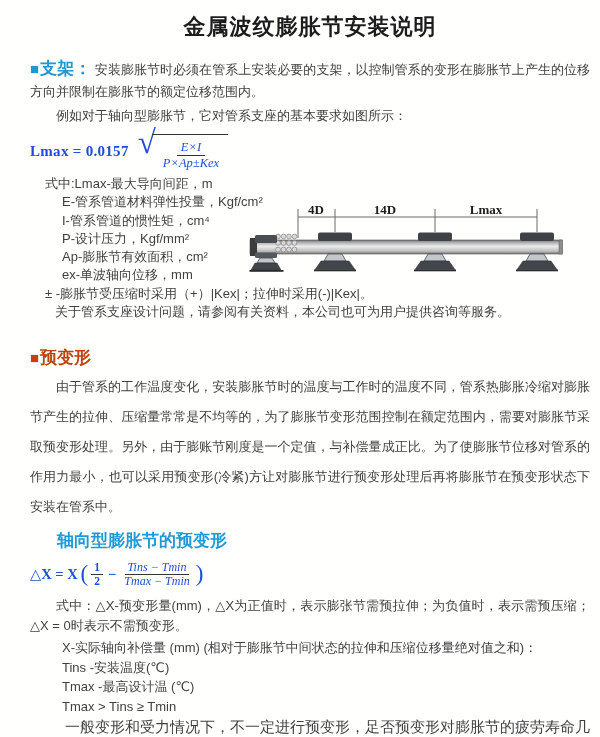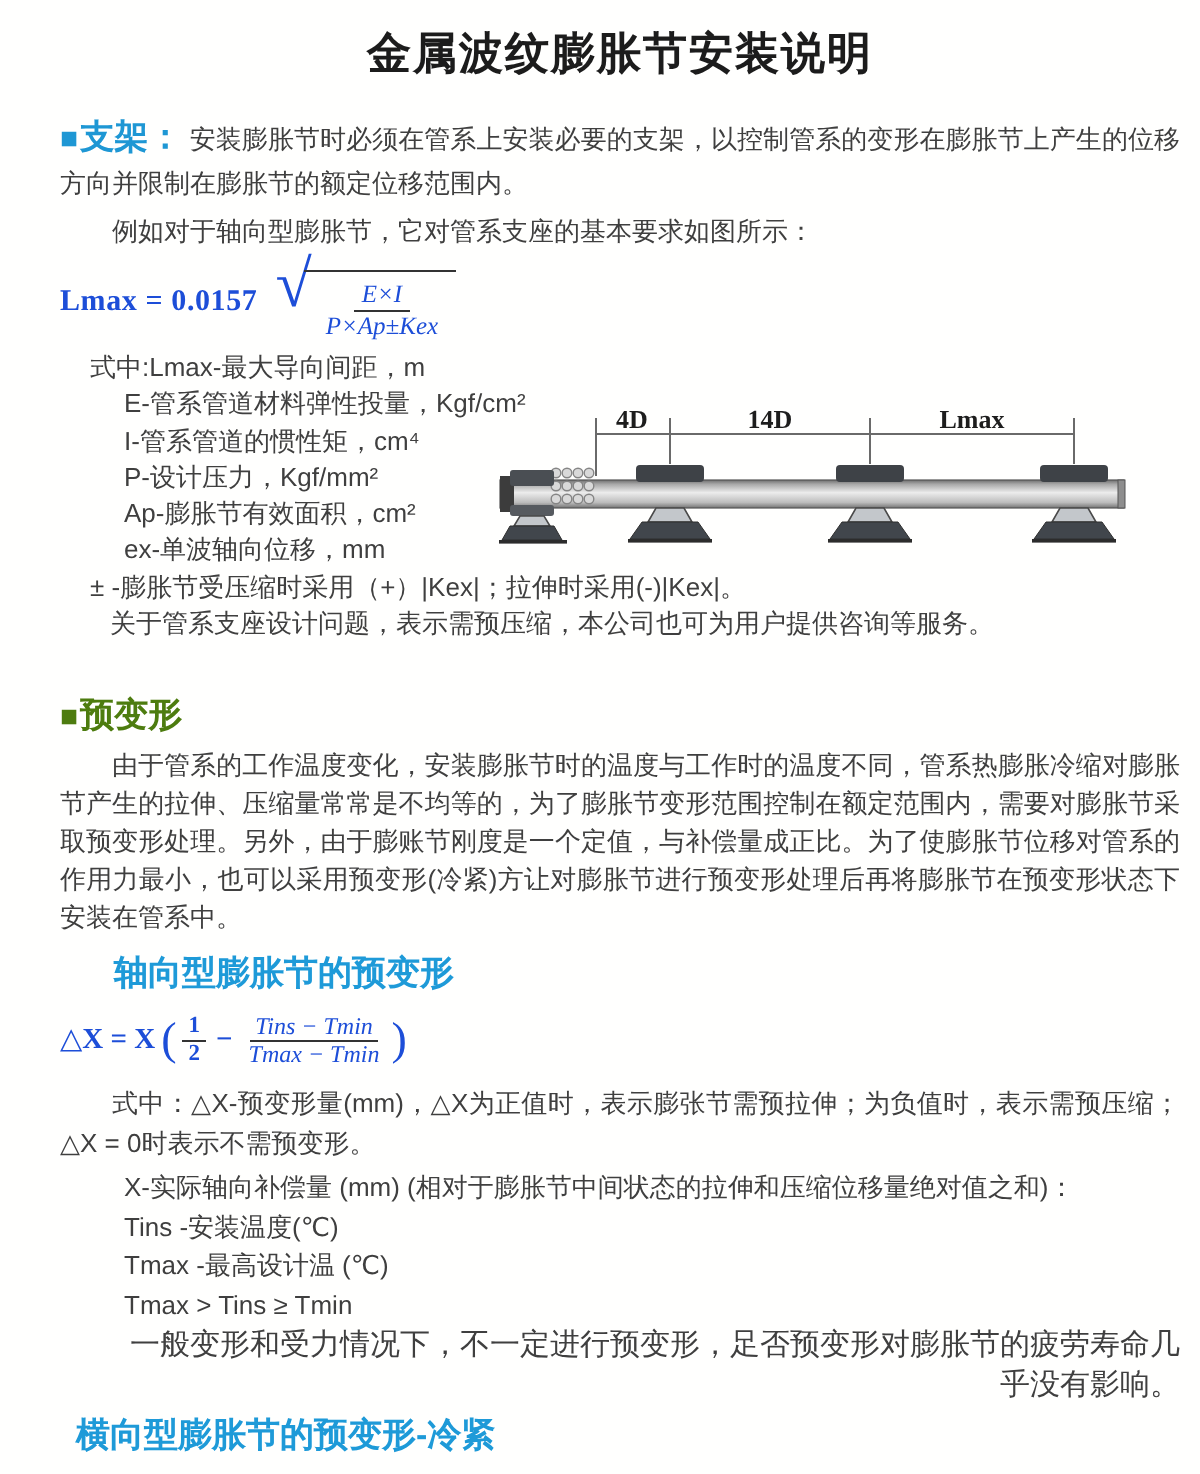--- a/index.html
+++ b/index.html
@@ -25,23 +25,23 @@
   .frac{display:inline-flex;flex-direction:column;align-items:center;
     font-style:italic;font-size:12.5px;line-height:15px;}
   .frac .num{padding:0 4px;border-bottom:1.1px solid #333;}
   .frac .den{padding:0 4px;}
   
   .defs-wrap{position:relative;margin-top:4px;height:168px;}
   .def-line{font-size:13px;line-height:18.3px;white-space:nowrap;}
   .ml15{margin-left:15px}.ml25{margin-left:25px}.ml32{margin-left:32px}
   .diagram{position:absolute;left:218px;top:27px;}
   
-  .h2{font-size:17px;font-weight:bold;color:#4d7c0f;margin:4px 0 3px 0;line-height:22px;}
+  .h2{font-size:17px;font-weight:bold;color:#c2410c;margin:4px 0 3px 0;line-height:22px;}
   .h2 .sq{font-size:15px;margin-right:1px;}
-  .pre-para{font-size:13px;line-height:19px;text-align:justify;text-indent:2em;margin:0;}
+  .pre-para{font-size:13px;line-height:30px;text-align:justify;text-indent:2em;margin:0;}
   .h3{font-size:17px;font-weight:bold;color:#1e9ad8;line-height:21px;margin:8px 0 0 0;}
   .h3.axial{margin-left:27px;}
   .h3.lateral{margin-left:8px;margin-top:4px;}
   .formula2{margin:7px 0 6px 0;font-size:14.5px;font-weight:bold;gap:2px;height:32px;}
   .formula2 .paren{font-size:23px;font-weight:400;line-height:1;margin:0 1px;transform:translateY(-1px);}
   .sfrac{display:inline-flex;flex-direction:column;align-items:center;
     font-size:11.5px;line-height:13px;font-weight:bold;}
   .sfrac .n{padding:0 3px;border-bottom:1px solid #333;}
   .sfrac .d{padding:0 3px;}
   .sfrac.it{font-style:italic;font-weight:normal;font-size:12px;}
@@ -78,21 +78,21 @@
   </div>
 
   <div class="defs-wrap">
     <div class="def-line ml15">式中:Lmax-最大导向间距，m</div>
     <div class="def-line ml32">E-管系管道材料弹性投量，Kgf/cm²</div>
     <div class="def-line ml32">I-管系管道的惯性矩，cm⁴</div>
     <div class="def-line ml32">P-设计压力，Kgf/mm²</div>
     <div class="def-line ml32">Ap-膨胀节有效面积，cm²</div>
     <div class="def-line ml32">ex-单波轴向位移，mm</div>
     <div class="def-line ml15">± -膨胀节受压缩时采用（+）|Kex|；拉伸时采用(-)|Kex|。</div>
-    <div class="def-line ml25">关于管系支座设计问题，表示需预压缩，本公司也可为用户提供咨询等服务。</div>
+    <div class="def-line ml25">关于管系支座设计问题，请参阅有关资料，本公司也可为用户提供咨询等服务。</div>
 
     <svg class="diagram" width="344" height="92" viewBox="0 0 344 92">
       <defs>
         <linearGradient id="pg" x1="0" y1="0" x2="0" y2="1">
           <stop offset="0" stop-color="#6f6f6f"></stop>
           <stop offset="0.15" stop-color="#a8a8a8"></stop>
           <stop offset="0.45" stop-color="#ececec"></stop>
           <stop offset="0.8" stop-color="#bdbdbd"></stop>
           <stop offset="1" stop-color="#737373"></stop>
         </linearGradient>

